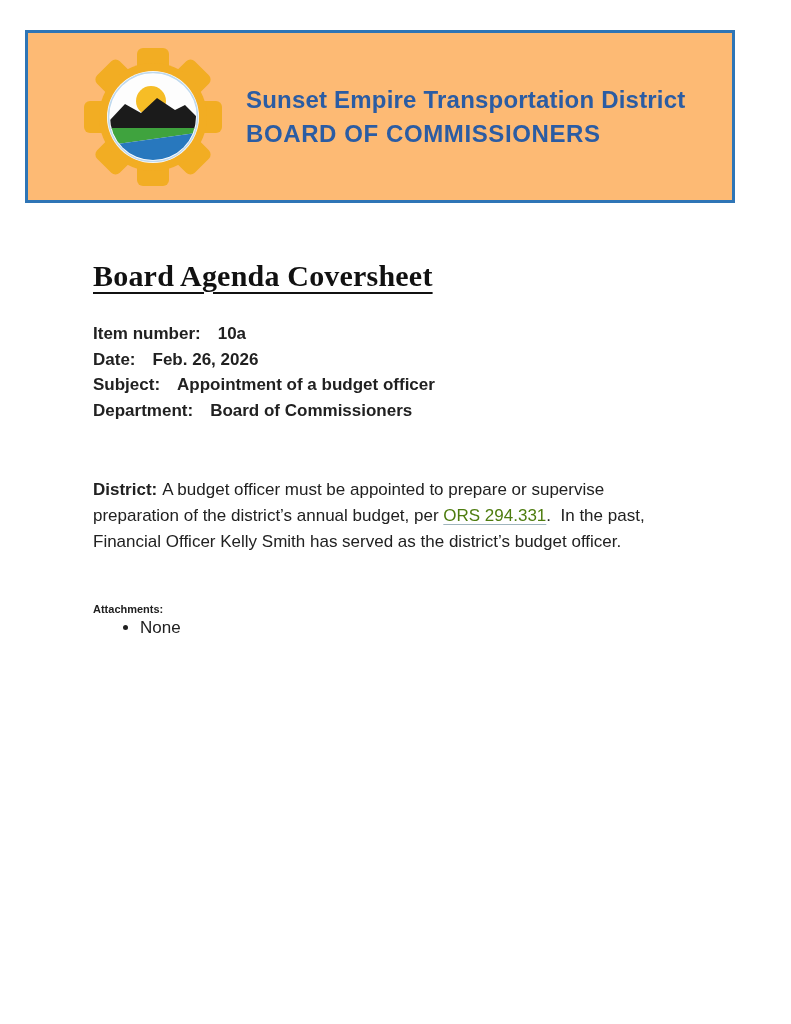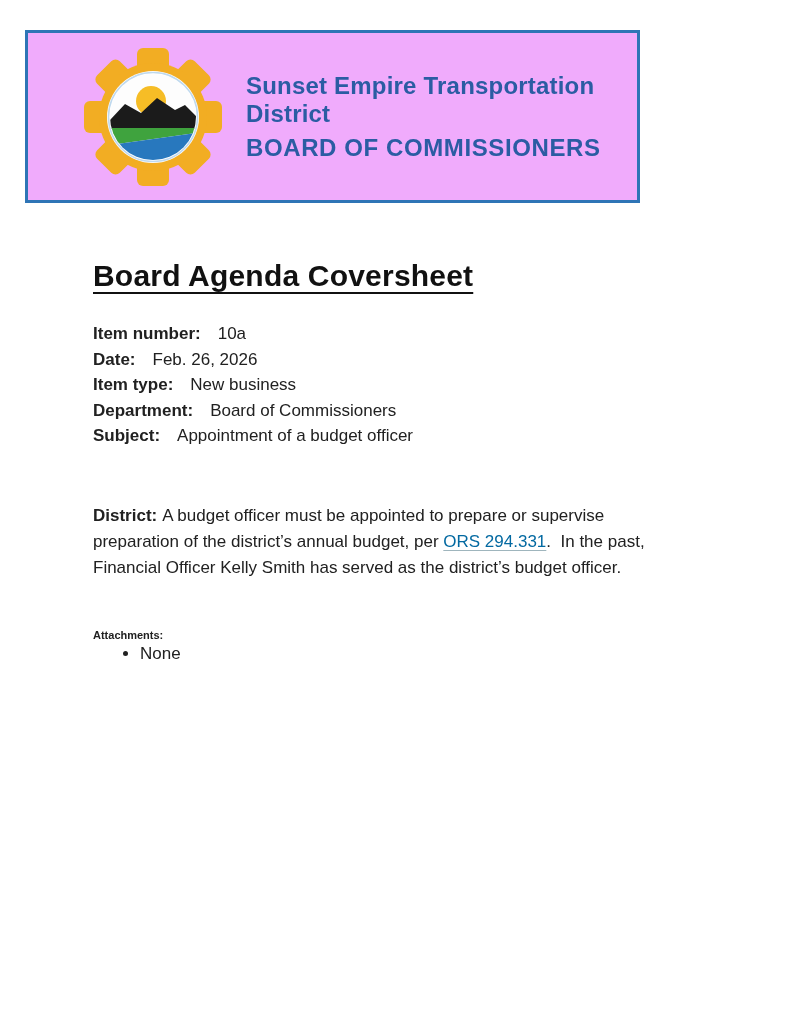--- a/index.html
+++ b/index.html
@@ -16,24 +16,24 @@
     height: 1024px;
     background: #ffffff;
     overflow: hidden;
   }
 
   
   .header-box {
     position: absolute;
     left: 25px;
     top: 30px;
-    width: 615px;
+    width: 710px;
     height: 173px;
     border: 3px solid #2E75B6;
-    background: #f0abfc;
+    background: #fdba74;
     display: flex;
     align-items: center;
   }
   .logo-wrap {
     margin-left: 55px;
     width: 140px;
     height: 140px;
     flex: 0 0 auto;
   }
   .header-titles {
@@ -64,41 +64,42 @@
   }
   .doc-title {
     margin-top: 56px;
     font-size: 30px;
     font-weight: bold;
     color: #111111;
     text-decoration: underline;
     text-decoration-thickness: 2px;
     text-underline-offset: 6px;
     letter-spacing: 0.2px;
+    font-family: Liberation Serif, serif;
   }
   .fields {
     margin-top: 28px;
   }
   .field-row {
     font-size: 17px;
     line-height: 25.5px;
   }
   .field-label { font-weight: bold; margin-right: 17px; }
-  .field-value { font-weight: normal; }
+  .field-value { font-weight: bold; }
 
   .summary {
     margin-top: 54px;
     font-size: 17px;
     line-height: 26px;
     max-width: 580px;
     white-space: pre-wrap;
   }
   .summary-label { font-weight: bold; margin-right: 5px; }
   .doc-link {
-    color: #0369a1;
+    color: #4d7c0f;
     text-decoration: underline;
     text-decoration-color: #9FB5BD;
     text-underline-offset: 3px;
     cursor: pointer;
   }
 
   .attachments-label {
     margin-top: 48px;
     font-size: 11px;
     font-weight: bold;
@@ -156,27 +157,24 @@
     <h1 class="doc-title">Board Agenda Coversheet</h1>
 
     <div class="fields">
       <div class="field-row">
         <span class="field-label">Item number:</span><span class="field-value">10a</span>
       </div>
       <div class="field-row">
         <span class="field-label">Date:</span><span class="field-value">Feb. 26, 2026</span>
       </div>
       <div class="field-row">
-        <span class="field-label">Item type:</span><span class="field-value">New business</span>
+        <span class="field-label">Subject:</span><span class="field-value">Appointment of a budget officer</span>
       </div>
       <div class="field-row">
         <span class="field-label">Department:</span><span class="field-value">Board of Commissioners</span>
-      </div>
-      <div class="field-row">
-        <span class="field-label">Subject:</span><span class="field-value">Appointment of a budget officer</span>
       </div>
     </div>
 
     <p class="summary"><span class="summary-label">District:</span><span>A budget officer must be appointed to prepare or supervise preparation of the district’s annual budget, per </span><a class="doc-link">ORS 294.331</a><span>.  In the past, Financial Officer Kelly Smith has served as the district’s budget officer.</span></p>
 
     <div class="attachments-label">Attachments:</div>
     <ul class="attachments-list">
       <li>None</li>
     </ul>
 

